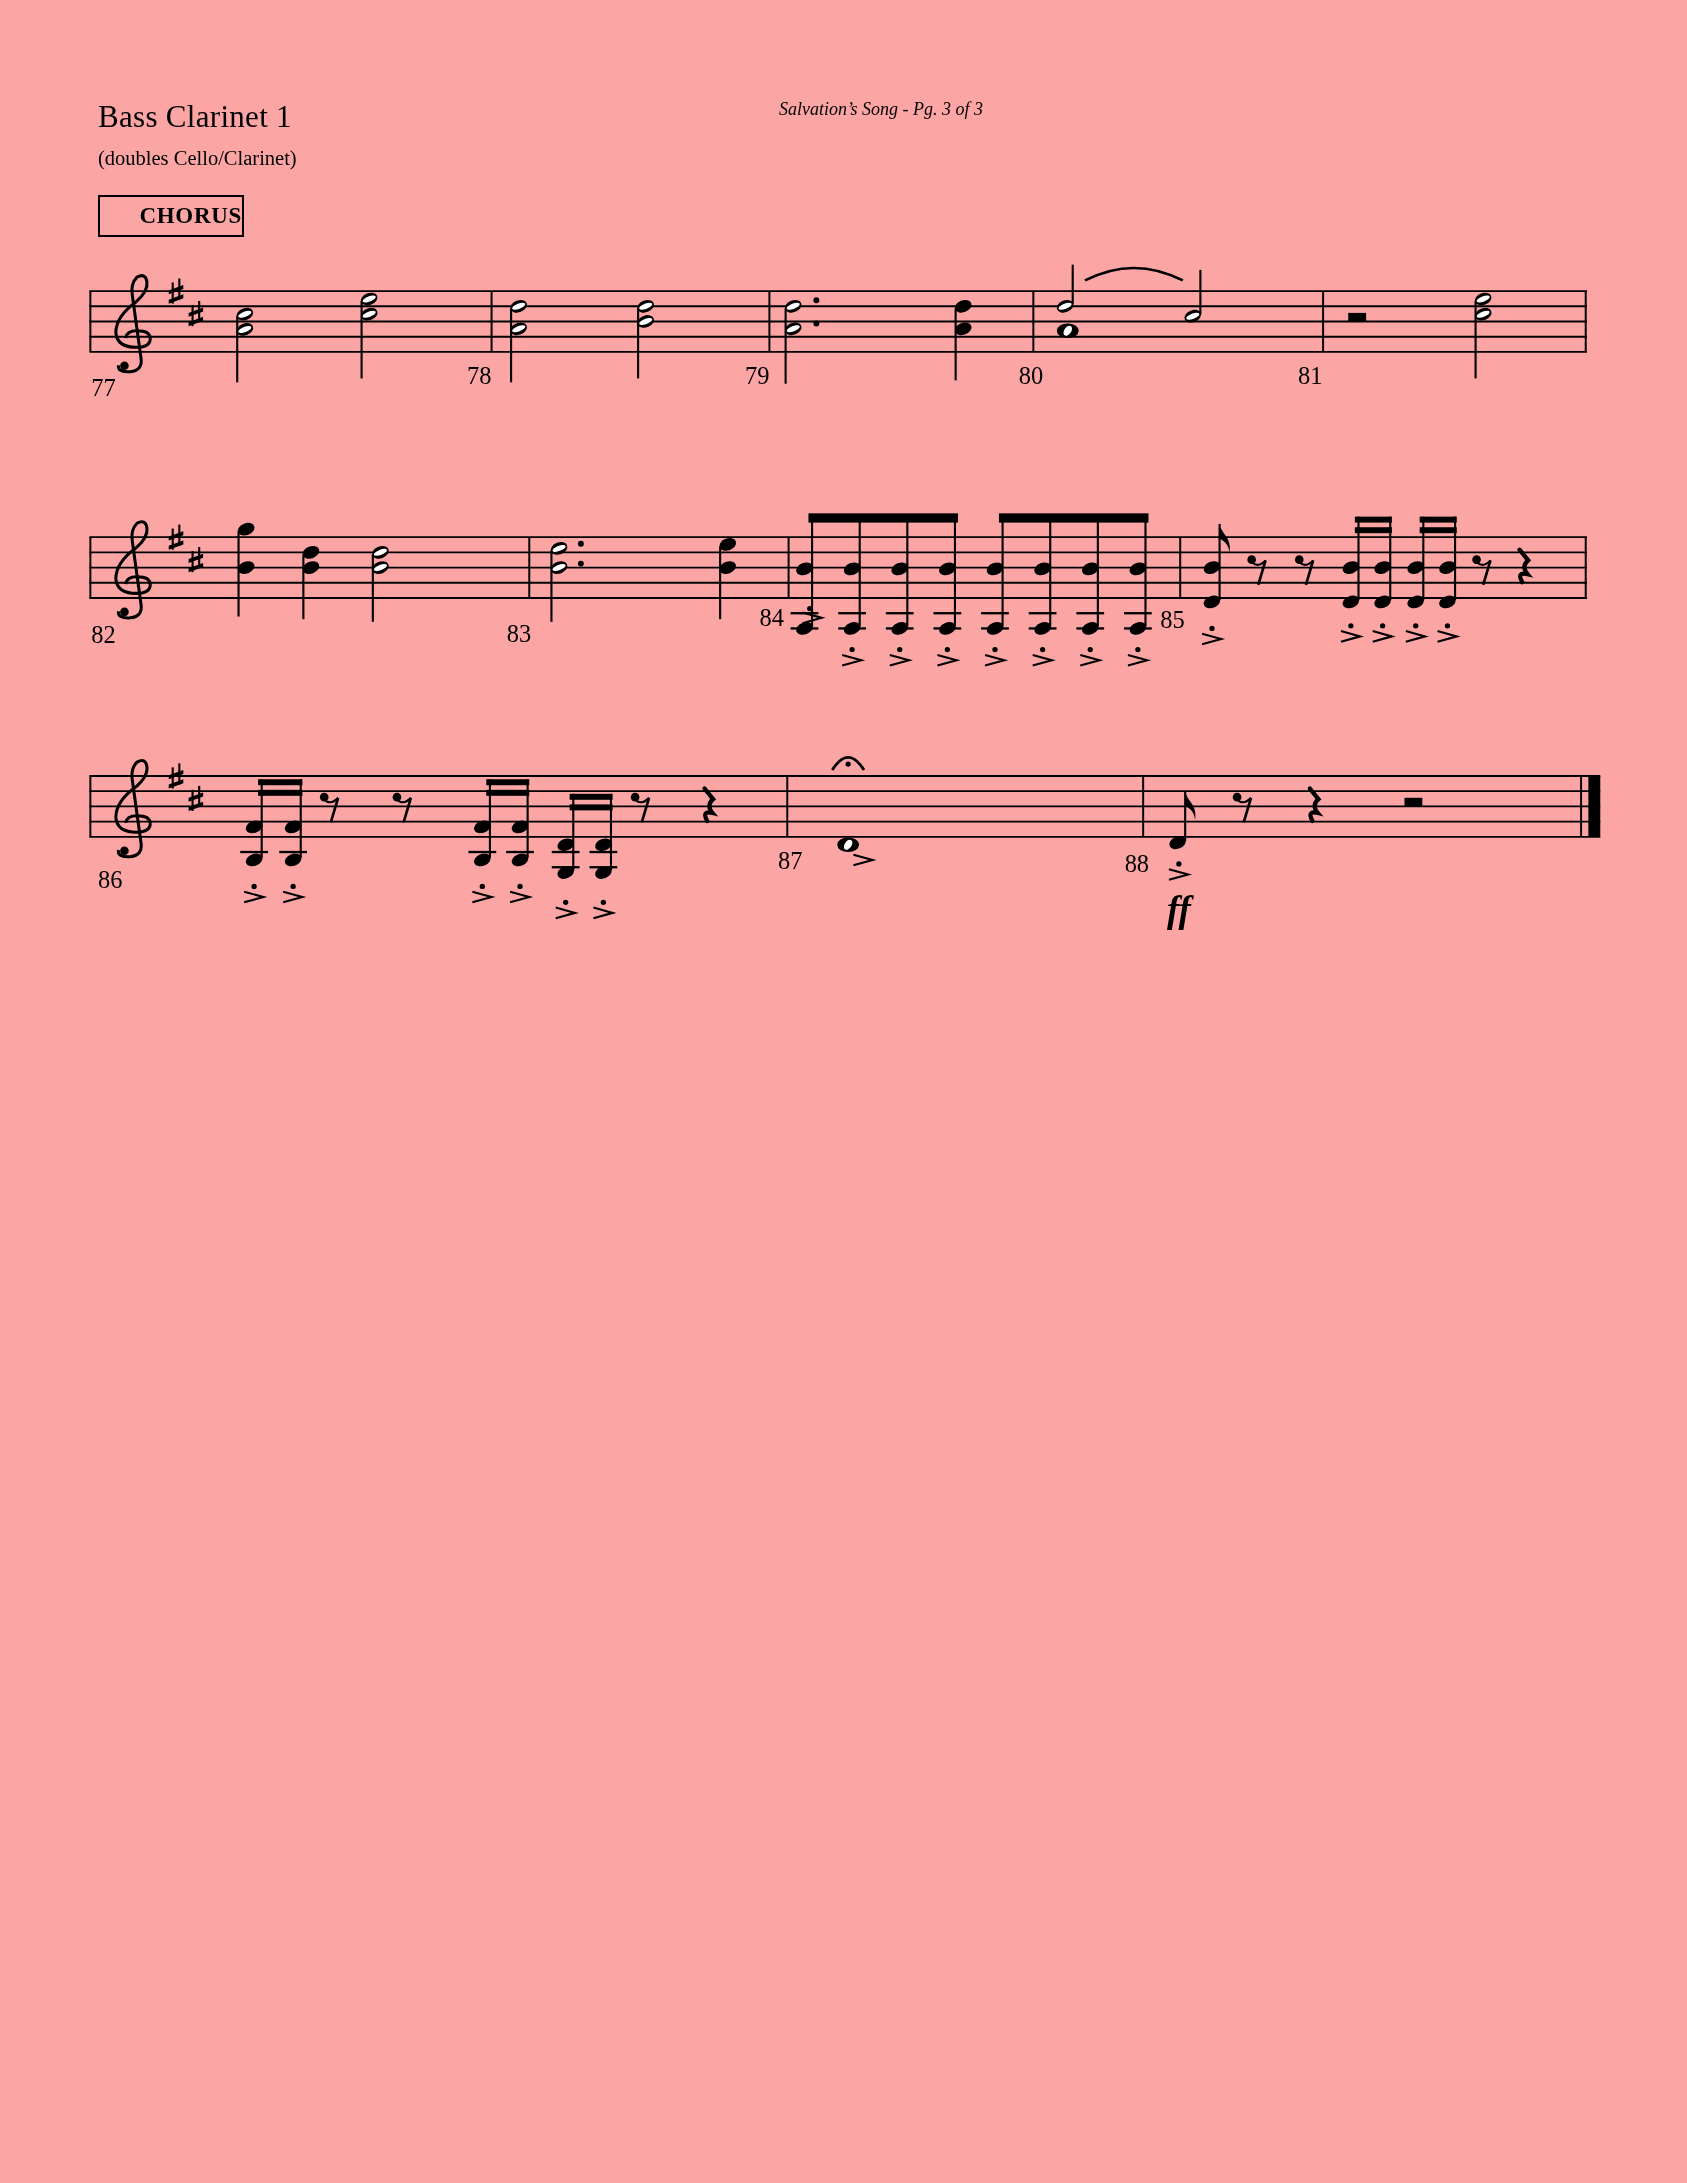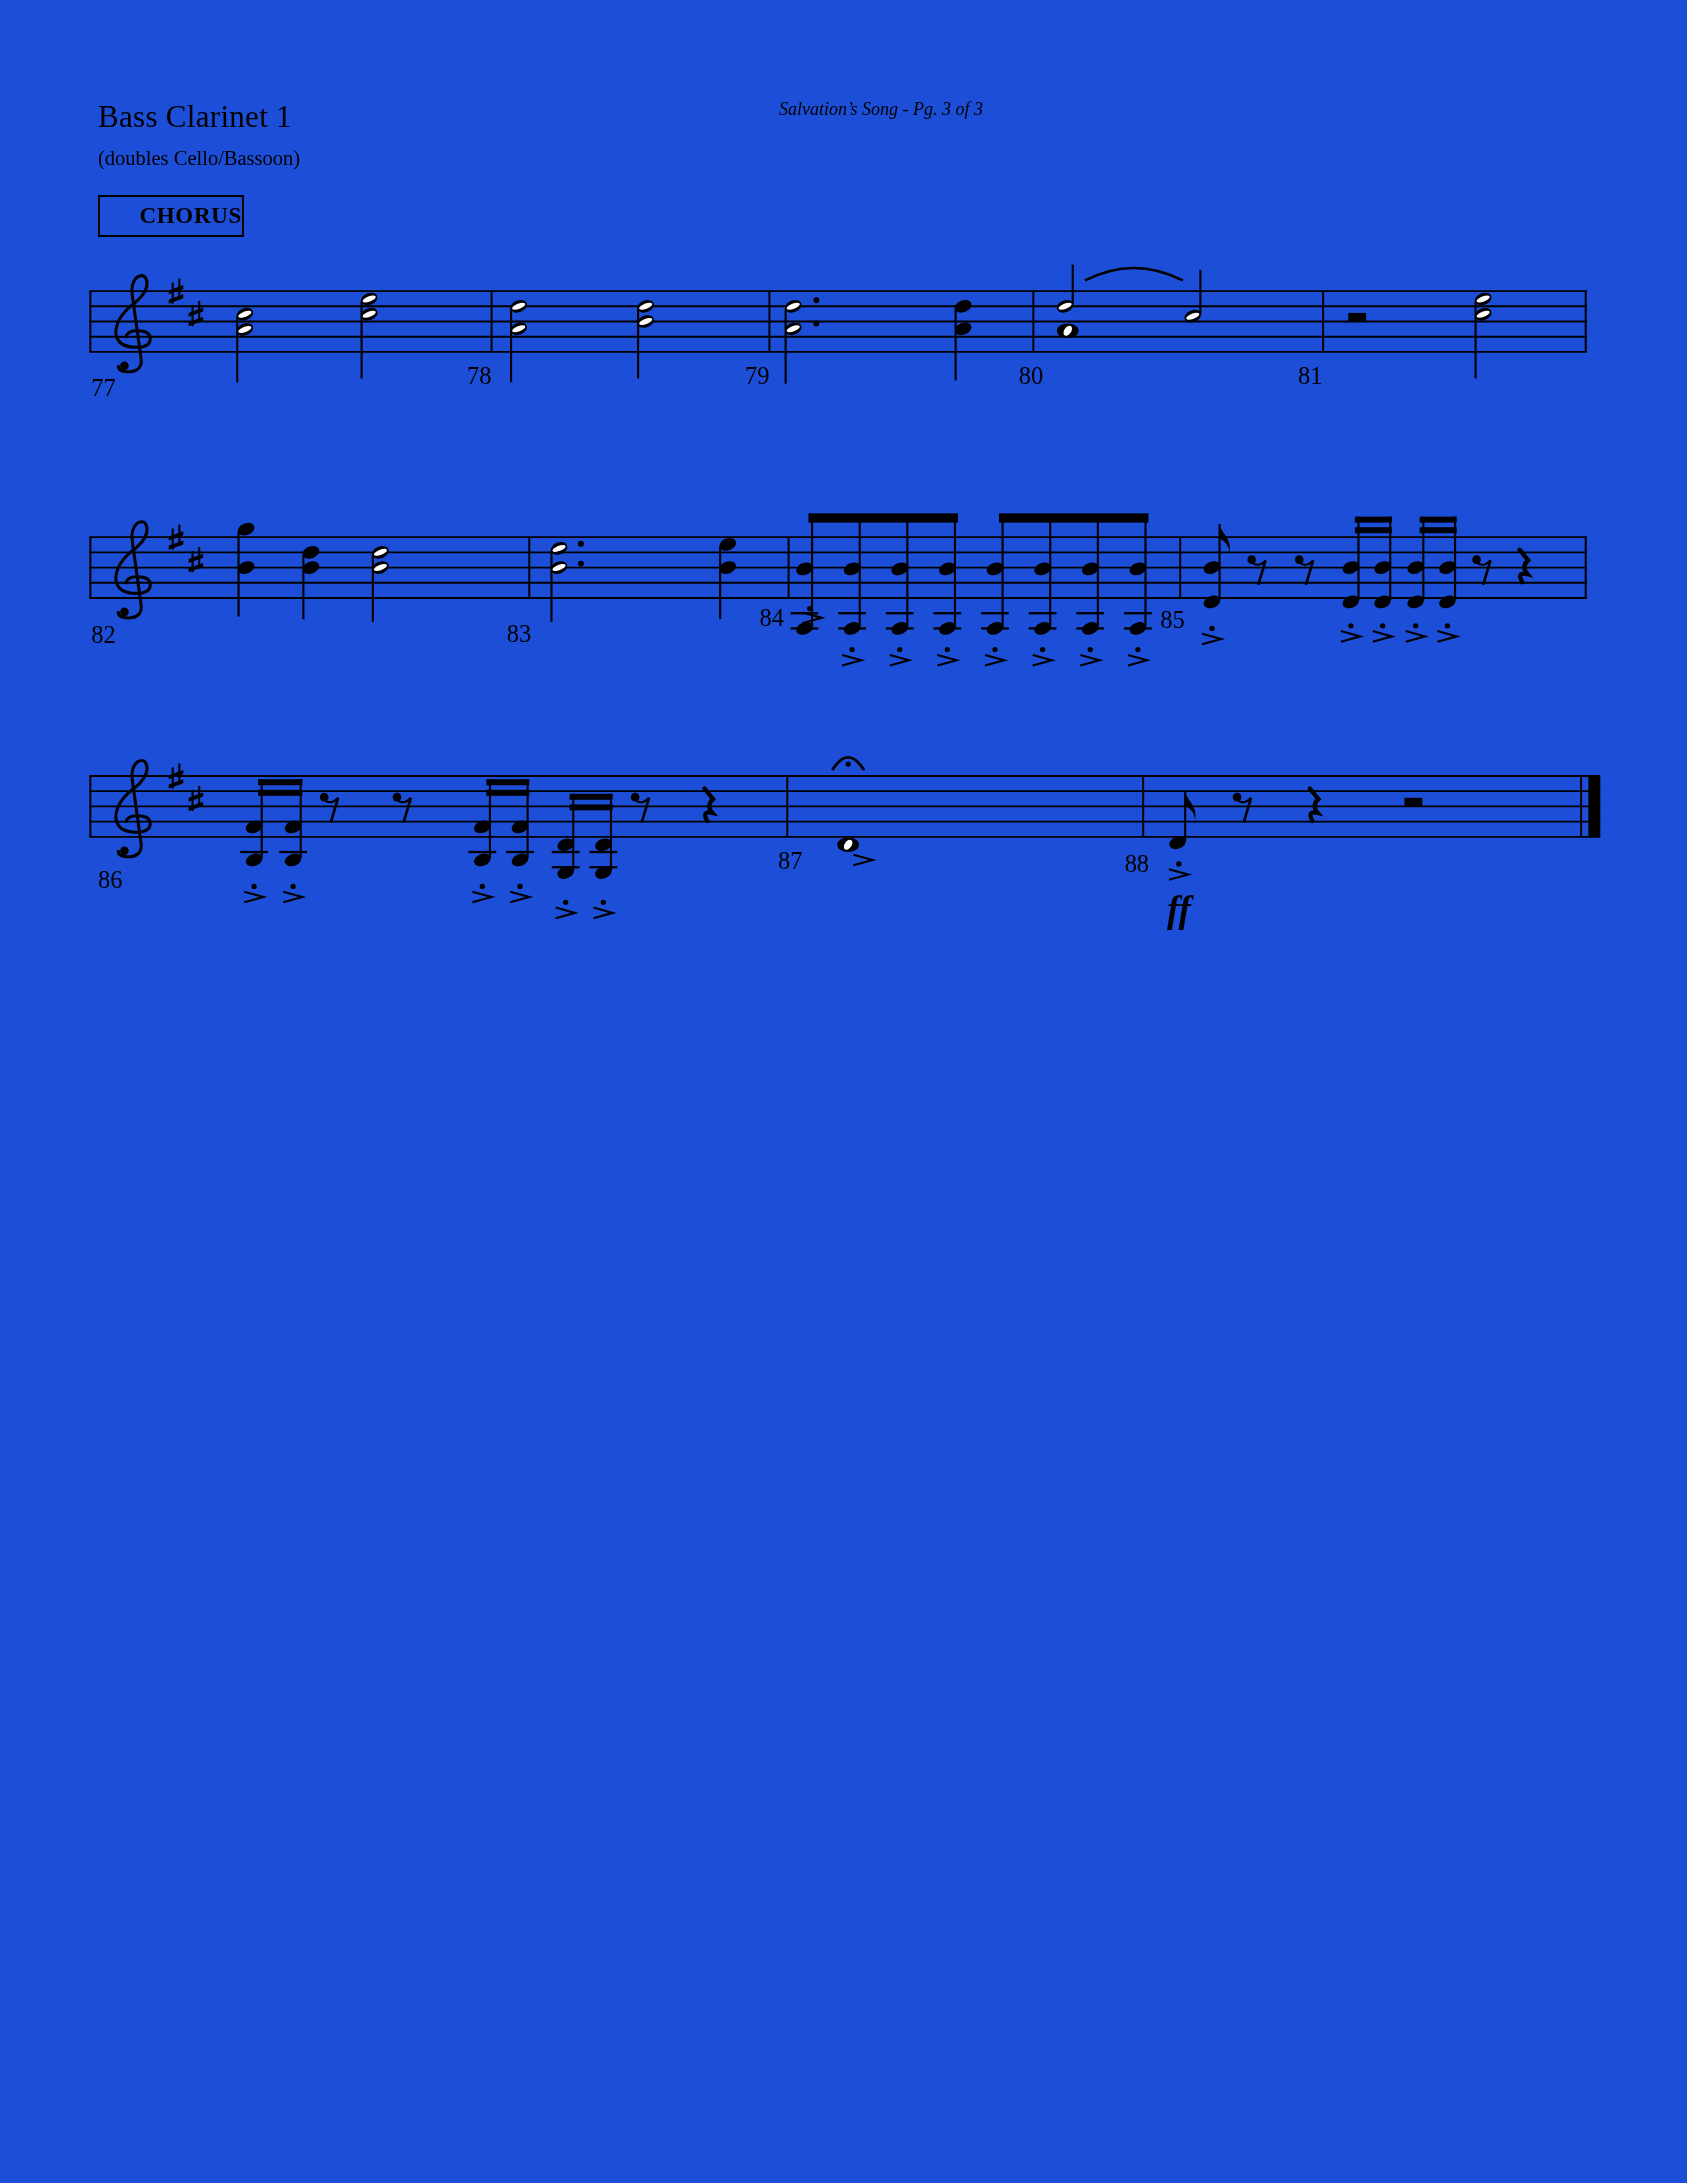--- a/index.html
+++ b/index.html
@@ -1,19 +1,19 @@
 <!DOCTYPE html>
 <html style="font-size:10.6px"><head>
 <meta charset="utf-8">
 <style>
   html,body{margin:0;padding:0;background:#888;}
   .page{
     position:relative;
     width:1687px;height:2183px;
-    background:#1d4ed8;
+    background:#fca5a5;
     font-family:"Liberation Serif", serif;
     color:#000;
     overflow:hidden;
   }
   .instrument{
     position:absolute;left:98px;top:99px;
     font-size:31px;letter-spacing:0.3px;
   }
   .instrument-sub{
     position:absolute;left:98px;top:147px;
@@ -31,21 +31,21 @@
     display:flex;align-items:center;justify-content:flex-end;
     font-size:23px;font-weight:bold;letter-spacing:0.7px;
   }
   svg.score{position:absolute;left:0;top:0;}
 </style>
 </head>
 <body>
 
 <div class="page">
   <div class="instrument">Bass Clarinet 1</div>
-  <div class="instrument-sub">(doubles Cello/Bassoon)</div>
+  <div class="instrument-sub">(doubles Cello/Clarinet)</div>
   <div class="song-title">Salvation’s Song - Pg. 3 of 3</div>
   <div class="section-box">
     <span>CHORUS</span>
   </div>
   <svg class="score" id="score" width="1687" height="2183" viewBox="0 0 2550 3300">
       <g>
         <line x1="135" y1="440" x2="2399" y2="440" stroke="#000000" stroke-width="2.8"></line>
         <line x1="135" y1="463" x2="2399" y2="463" stroke="#000000" stroke-width="2.8"></line>
         <line x1="135" y1="486" x2="2399" y2="486" stroke="#000000" stroke-width="2.8"></line>
         <line x1="135" y1="509" x2="2399" y2="509" stroke="#000000" stroke-width="2.8"></line>

